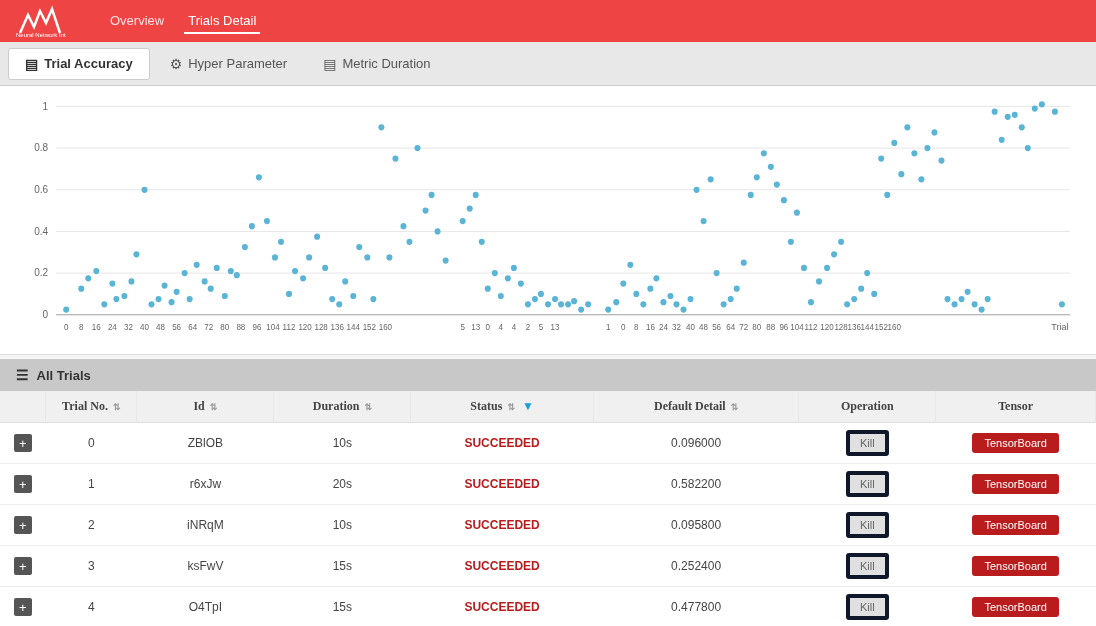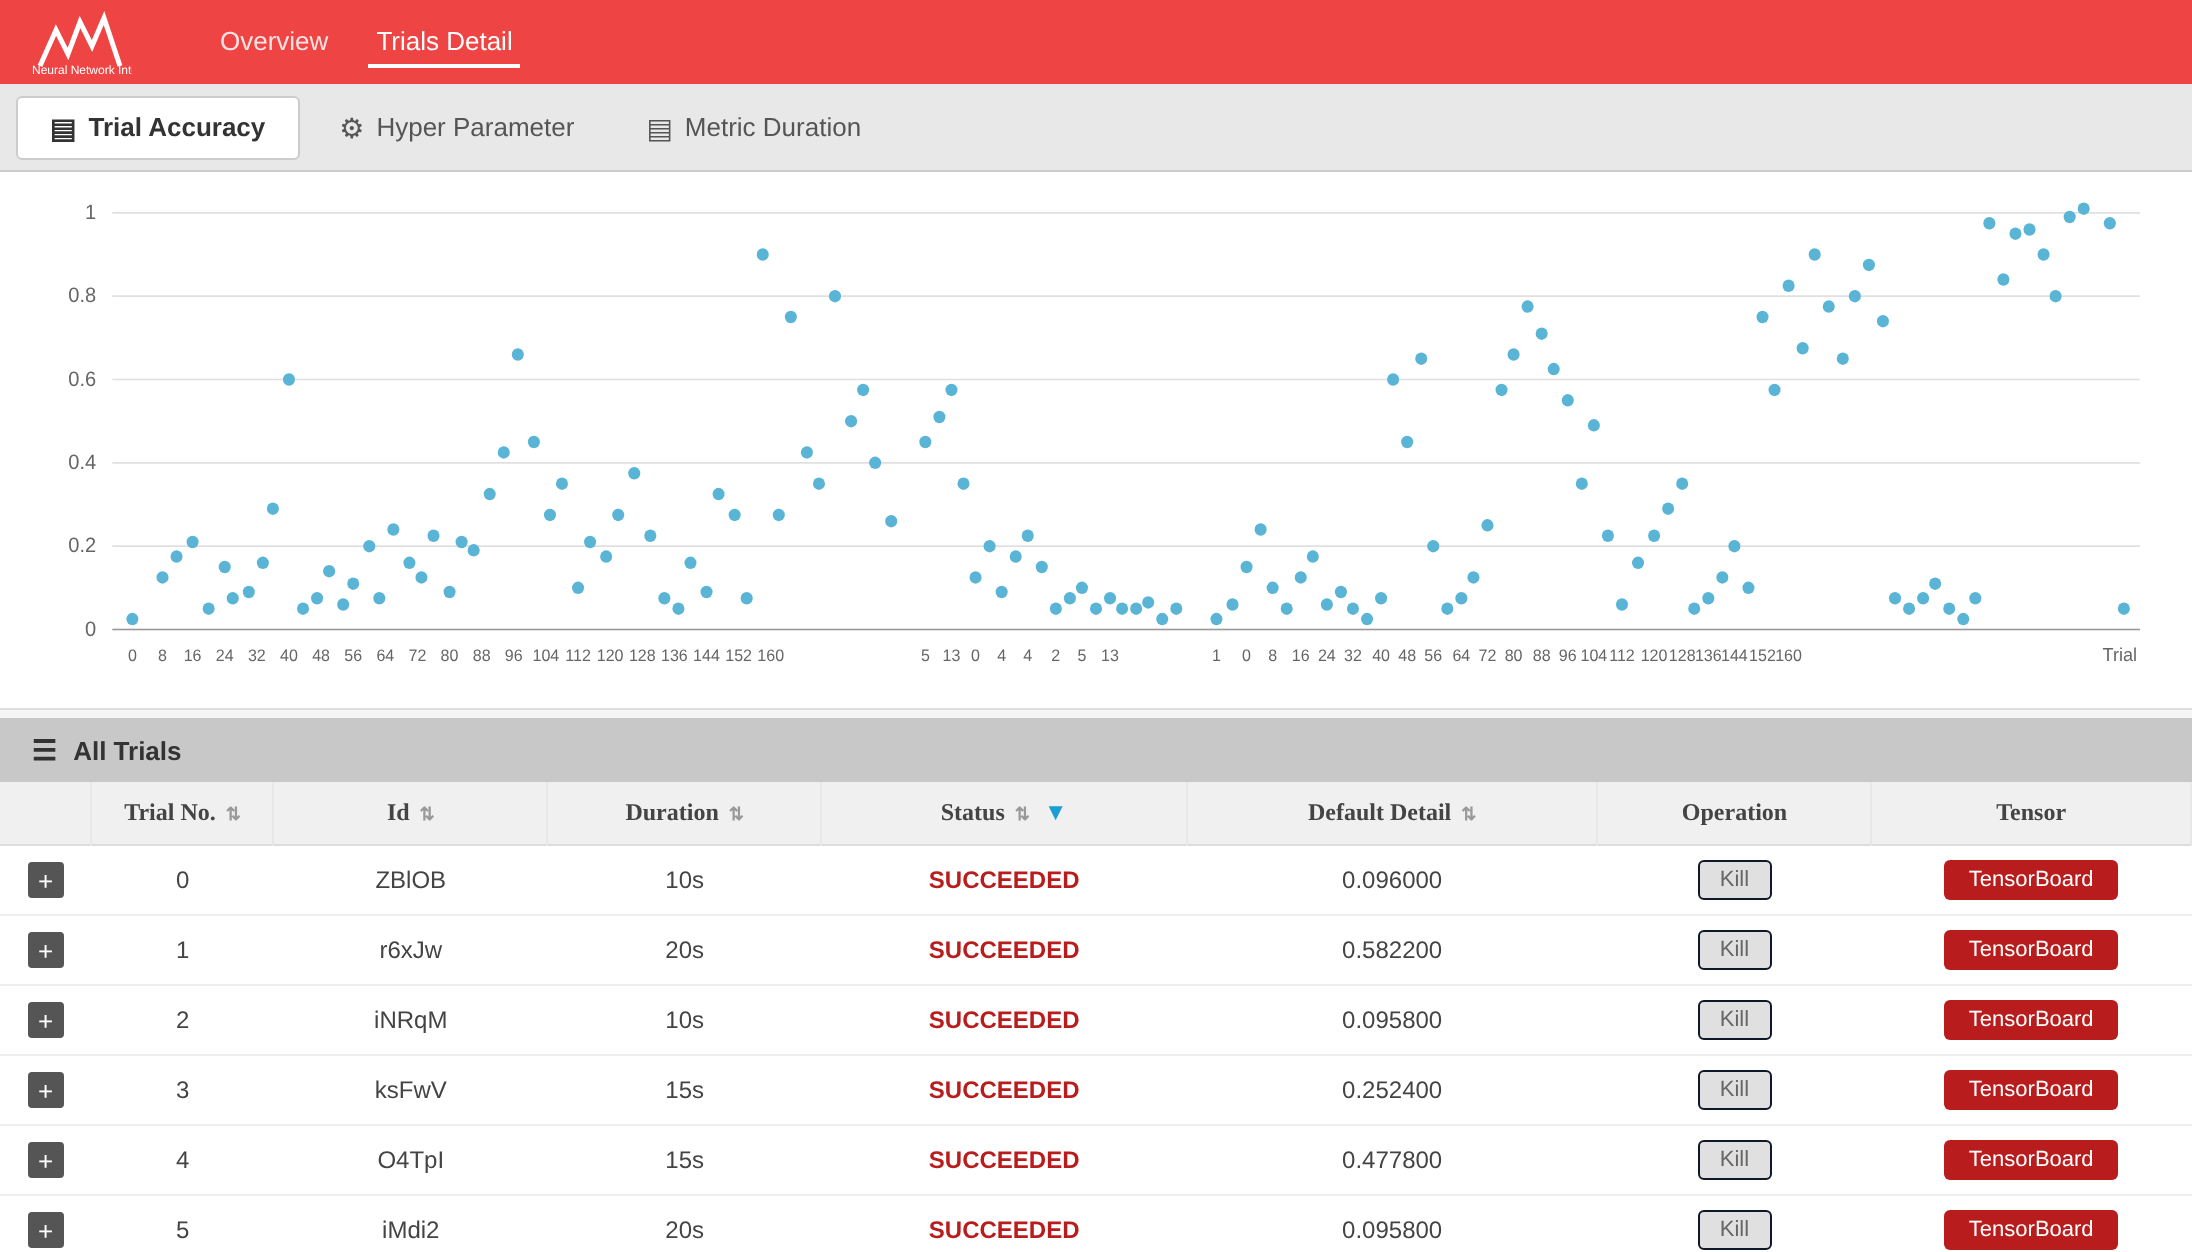--- a/index.html
+++ b/index.html
@@ -143,21 +143,21 @@
       text-align: center;
       font-size: 12px;
       color: #444;
     }
     .status-succeeded {
       color: #b91c1c;
       font-weight: bold;
     }
     .btn-kill {
       background: #e0e0e0;
-      border: 1px solid #0f172a;
+      border: 4px solid #0f172a;
       border-radius: 3px;
       padding: 3px 10px;
       font-size: 11px;
       color: #666;
       cursor: pointer;
     }
     .btn-tensorboard {
       background: #b91c1c;
       border: none;
       border-radius: 3px;

